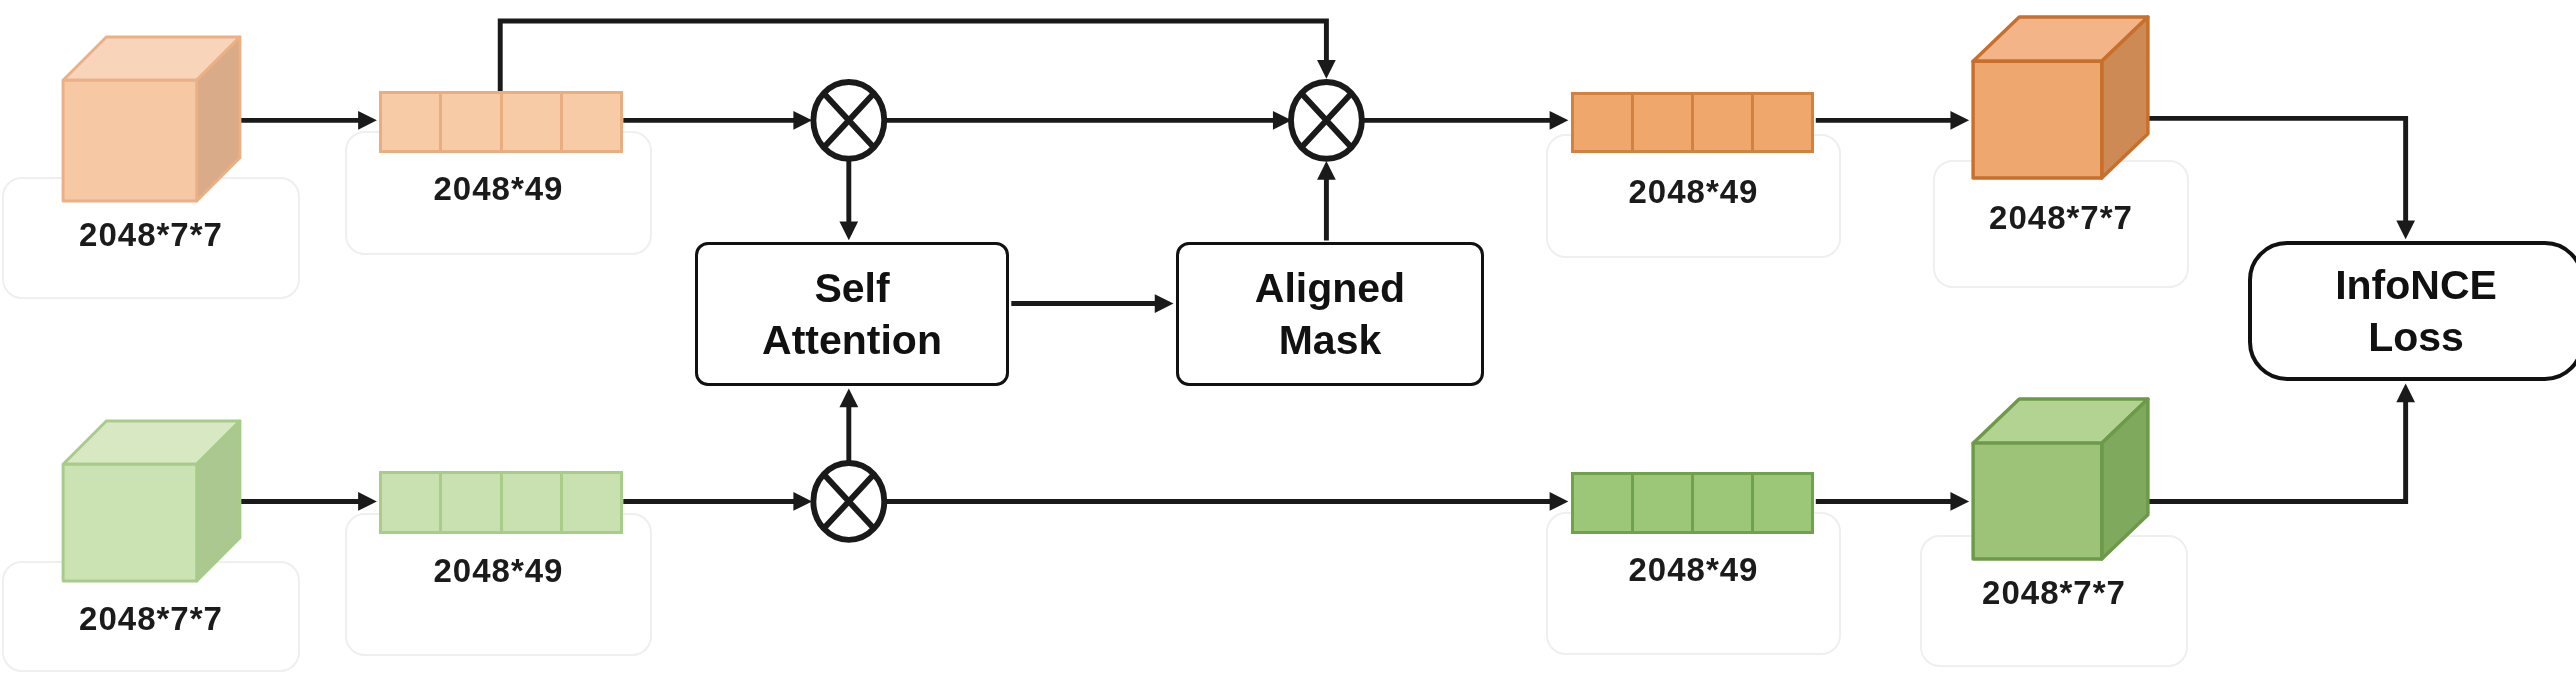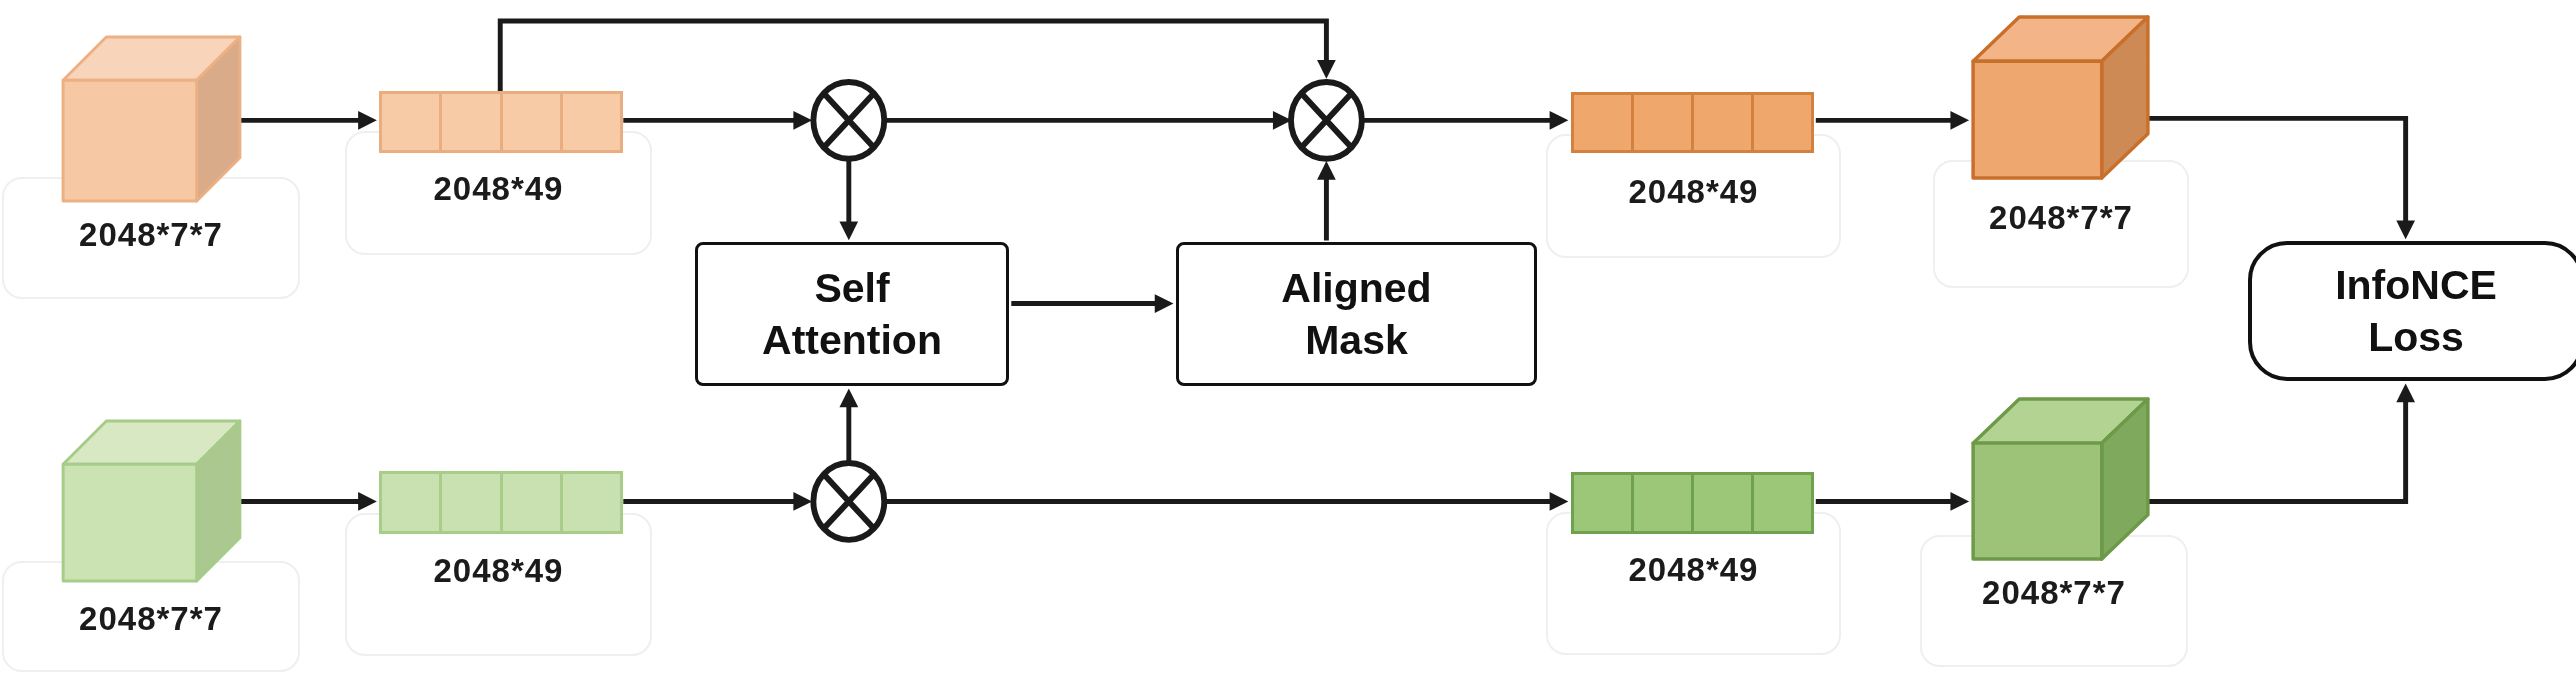--- a/index.html
+++ b/index.html
@@ -43,21 +43,21 @@
   .bar .cell + .cell{border-left:3px solid currentColor;}
   .bar-o1{color:#EAAD7F;background:#F7CBA6;}
   .bar-o2{color:#D2823E;background:#F0A76C;}
   .bar-g1{color:#A7CD89;background:#C9E1B0;}
   .bar-g2{color:#70A14D;background:#9CC778;}
   
   .pill{
     position:absolute;
     background:#ffffff;
     border:4.9px solid #111111;
-    border-radius:8px;
+    border-radius:13px;
     box-sizing:border-box;
     display:flex;
     align-items:center;
     justify-content:center;
   }
   .pill-label{
     font-size:41px;
     font-weight:bold;
     color:#111111;
     line-height:1.28;
@@ -187,21 +187,21 @@
       <polygon points="2,47 49,2 180,2 133,47" fill="#B3D392"></polygon>
       <polygon points="133,47 180,2 180,120 133,165" fill="#7FA95C"></polygon>
       <polygon points="2,47 133,47 133,165 2,165" fill="#9DC379"></polygon>
     </g>
   </svg>
 
   <div class="pill" style="left:695px;top:242px;width:314px;height:144px;border-width:3.9px;">
     <div class="pill-label">Self
 Attention</div>
   </div>
-  <div class="pill" style="left:1176px;top:242px;width:361px;height:144px;border-width:3.9px;">
+  <div class="pill" style="left:1176px;top:242px;width:308px;height:144px;border-width:3.9px;">
     <div class="pill-label">Aligned
 Mask</div>
   </div>
   <div class="pill" style="left:2248px;top:241px;width:336px;height:140px;border-width:4.9px;border-radius:39px;">
     <div class="pill-label">InfoNCE
 Loss</div>
   </div>
 
 </div>
 

